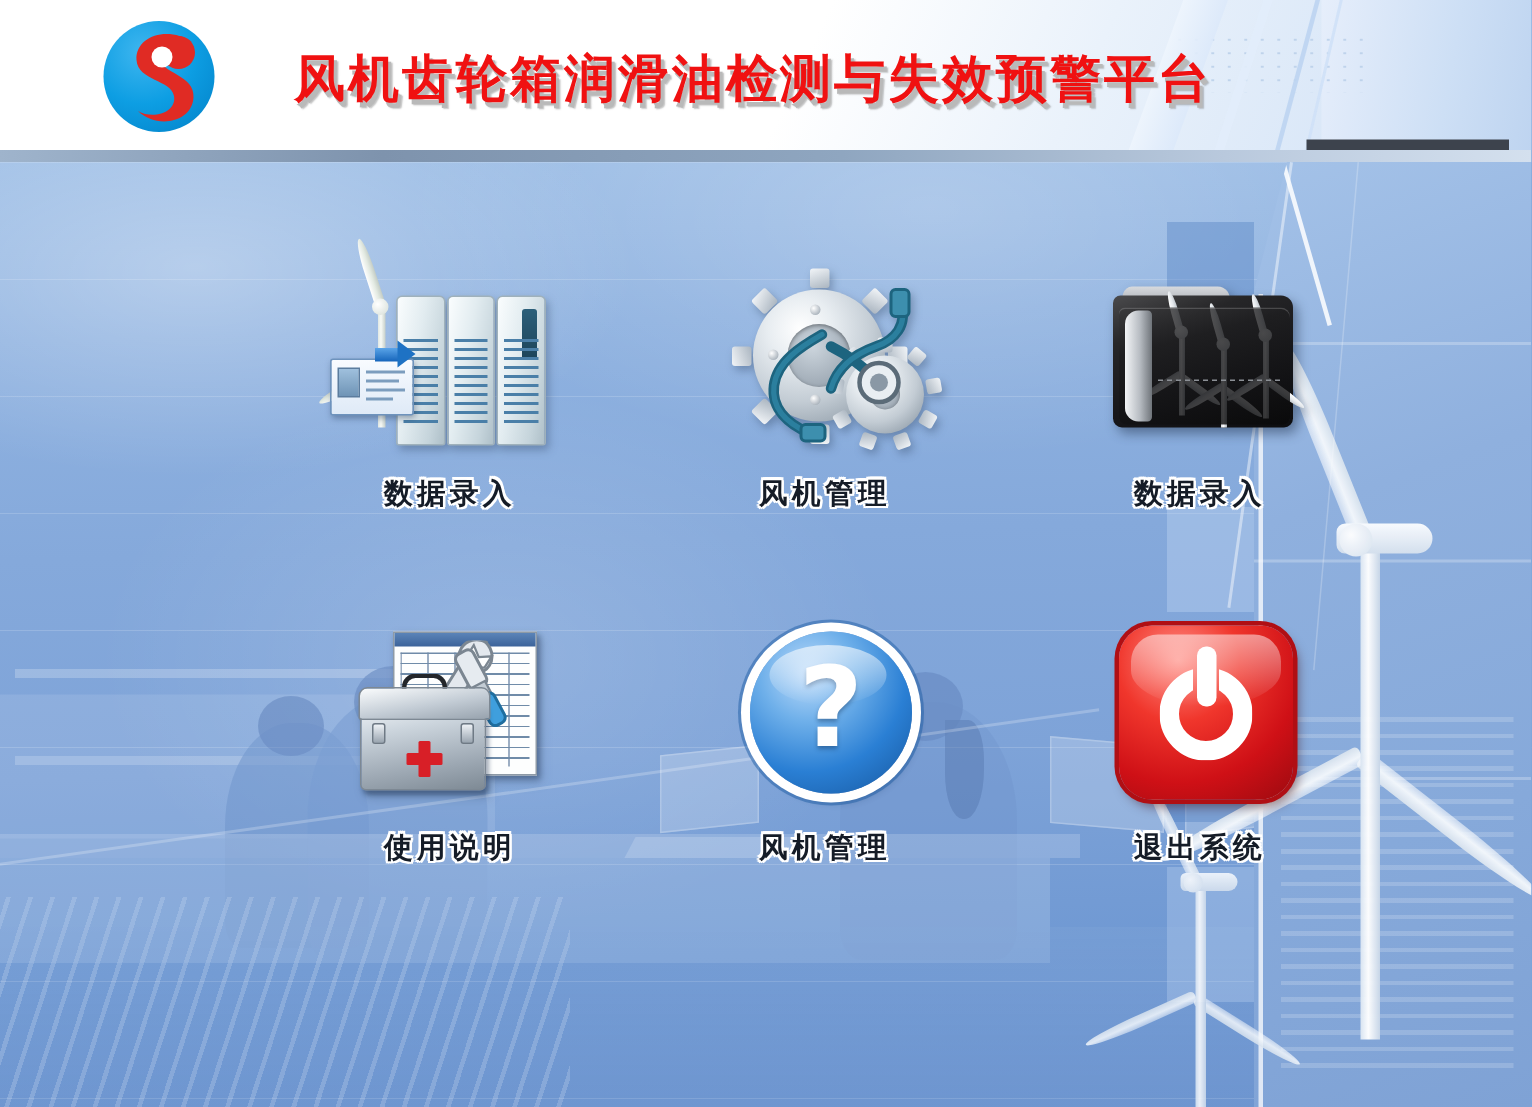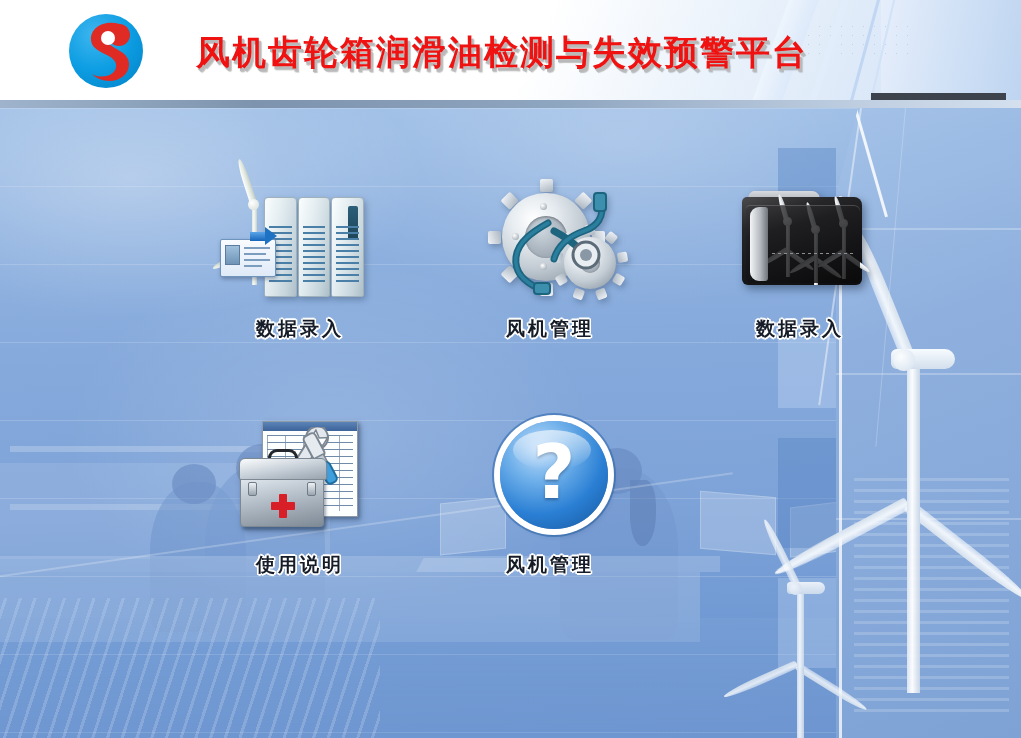--- a/index.html
+++ b/index.html
@@ -639,15 +639,25 @@
     <div class="tile r2">
       <div class="art">
         <div class="ic-help">
           <div class="q">?</div>
           <div class="gloss"></div>
         </div>
       </div>
       <div class="label">风机管理</div>
     </div>
 
+    <div class="tile r2">
+      <div class="art">
+        <div class="ic-power">
+          <div class="gloss"></div>
+          <div class="ring"></div>
+          <div class="bar"></div>
+        </div>
+      </div>
+      <div class="label">退出系统</div>
+    </div>
 
   </div>
 </div>
 
 </body></html>

